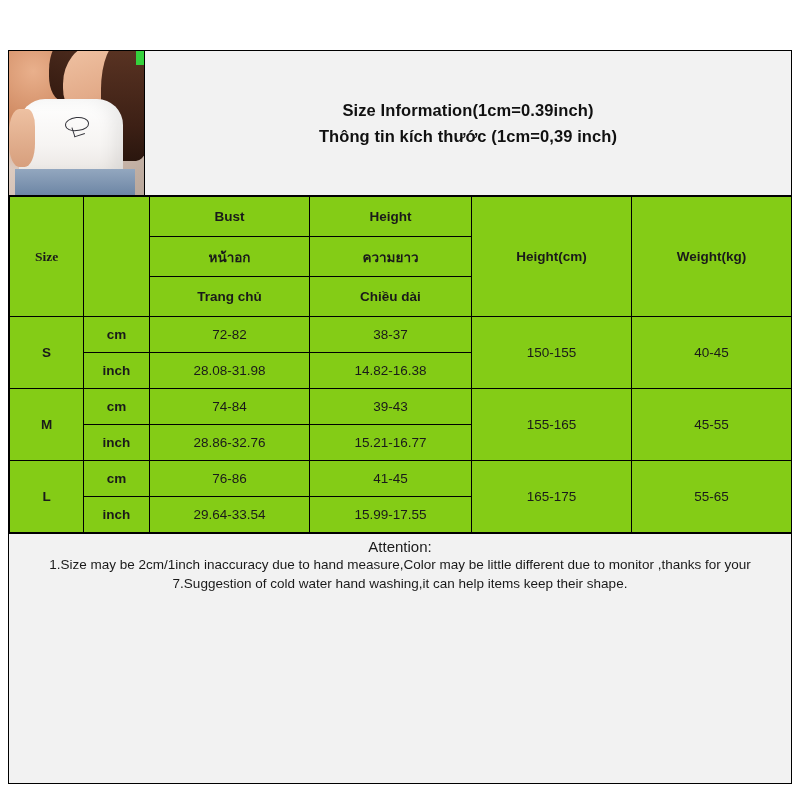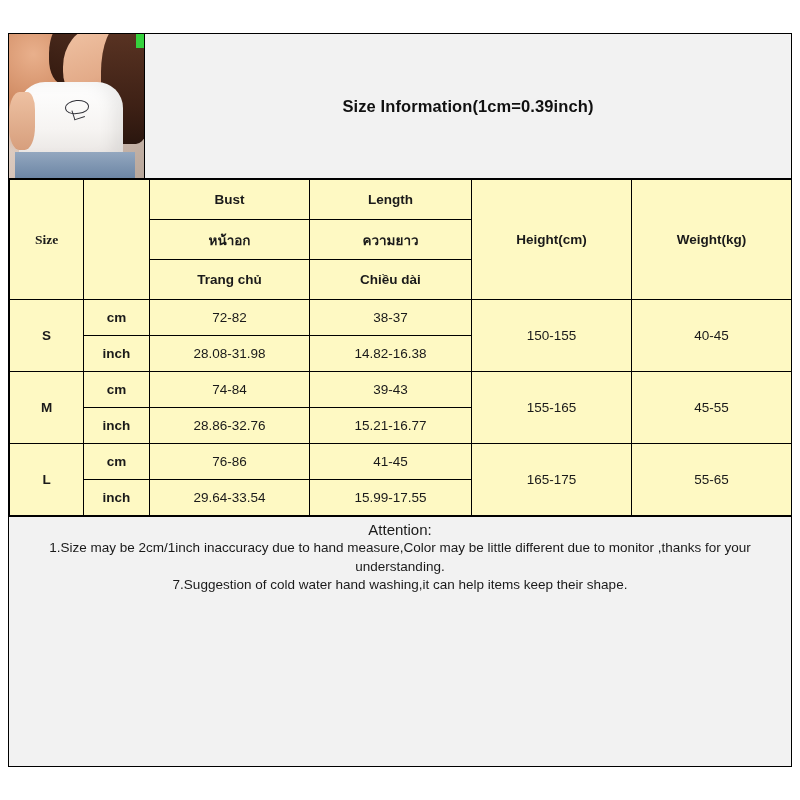--- a/index.html
+++ b/index.html
@@ -14,21 +14,21 @@
   .page {
     position: relative;
     width: 800px;
     height: 800px;
     background: #ffffff;
     overflow: hidden;
   }
   .chart {
     position: absolute;
     left: 8px;
-    top: 33px;
+    top: 50px;
     width: 784px;
     height: 734px;
     border: 1px solid #000000;
     box-sizing: border-box;
     background: #f2f2f2;
     display: flex;
     flex-direction: column;
   }
   
   .header-band {
@@ -161,21 +161,21 @@
     border-collapse: collapse;
     width: 100%;
     table-layout: fixed;
   }
   table.sizes td {
     border: 1px solid #000000;
     text-align: center;
     vertical-align: middle;
     font-size: 13.5px;
     color: #1a1a1a;
-    background: #fef9c3;
+    background: #84cc16;
     height: 33px;
   }
   td.size-head {
     font-weight: bold;
     font-size: 21px;
     font-family: Liberation Serif, serif;
   }
   td.col-head {
     font-weight: bold;
     font-size: 13.5px;
@@ -240,39 +240,40 @@
         <div class="photo-skin"></div>
         <div class="photo-hair"></div>
         <div class="photo-shirt"></div>
         <div class="photo-bow"></div>
         <div class="photo-arm"></div>
         <div class="photo-jeans"></div>
         <div class="photo-green"></div>
       </div>
       <div class="title-cell">
         <div class="title-line">Size Information(1cm=0.39inch)</div>
+        <div class="title-line">Thông tin kích thước (1cm=0,39 inch)</div>
       </div>
     </div>
 
     <table class="sizes">
       <colgroup>
         <col class="col-size">
         <col class="col-unit">
         <col class="col-bust">
         <col class="col-length">
         <col class="col-height">
         <col class="col-weight">
       </colgroup>
       <tbody>
 
         <tr>
           <td class="size-head" rowspan="3">Size</td>
           <td rowspan="3"></td>
           <td class="col-head">Bust</td>
-          <td class="col-head">Length</td>
+          <td class="col-head">Height</td>
           <td class="big-head" rowspan="3">Height(cm)</td>
           <td class="big-head" rowspan="3">Weight(kg)</td>
         </tr>
         <tr>
           <td class="col-head sub">หน้าอก</td>
           <td class="col-head sub">ความยาว</td>
         </tr>
         <tr>
           <td class="col-head sub">Trang chủ</td>
           <td class="col-head sub">Chiều dài</td>
@@ -318,18 +319,17 @@
           <td class="unit">inch</td>
           <td>29.64-33.54</td>
           <td>15.99-17.55</td>
         </tr>
       </tbody>
     </table>
 
     <div class="attention">
       <div class="attention-title">Attention:</div>
       <div class="attention-line">1.Size may be 2cm/1inch inaccuracy due to hand measure,Color may be little different due to monitor ,thanks for your</div>
-      <div class="attention-line indent">understanding.</div>
       <div class="attention-line">7.Suggestion of cold water hand washing,it can help items keep their shape.</div>
     </div>
 
   </div>
 </div>
 
 </body></html>

